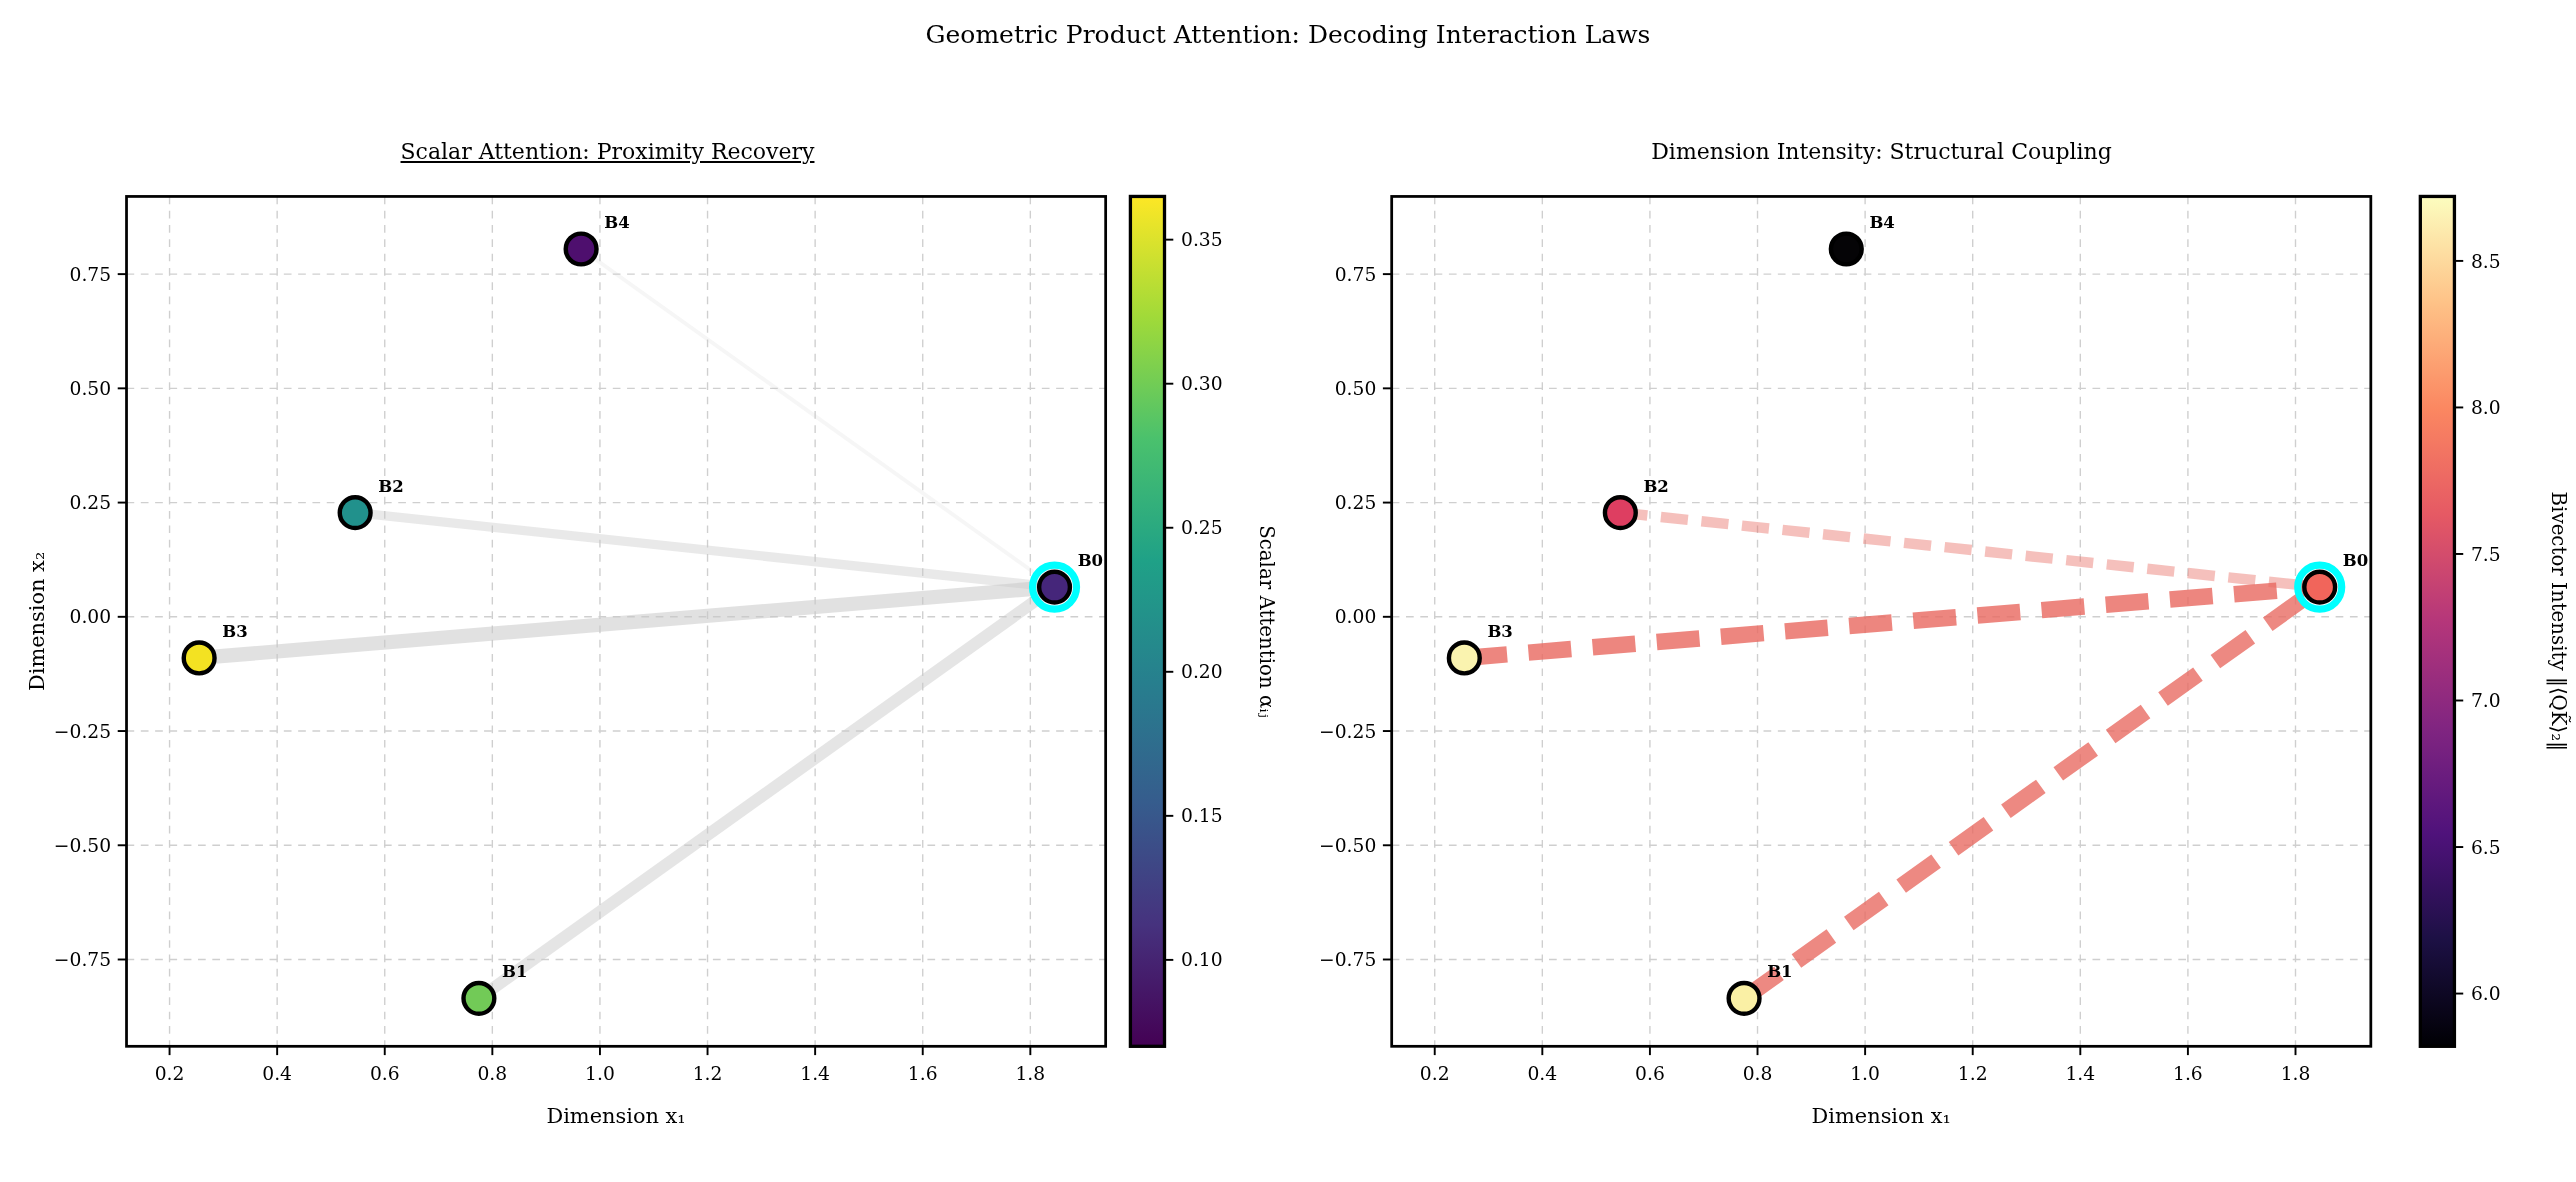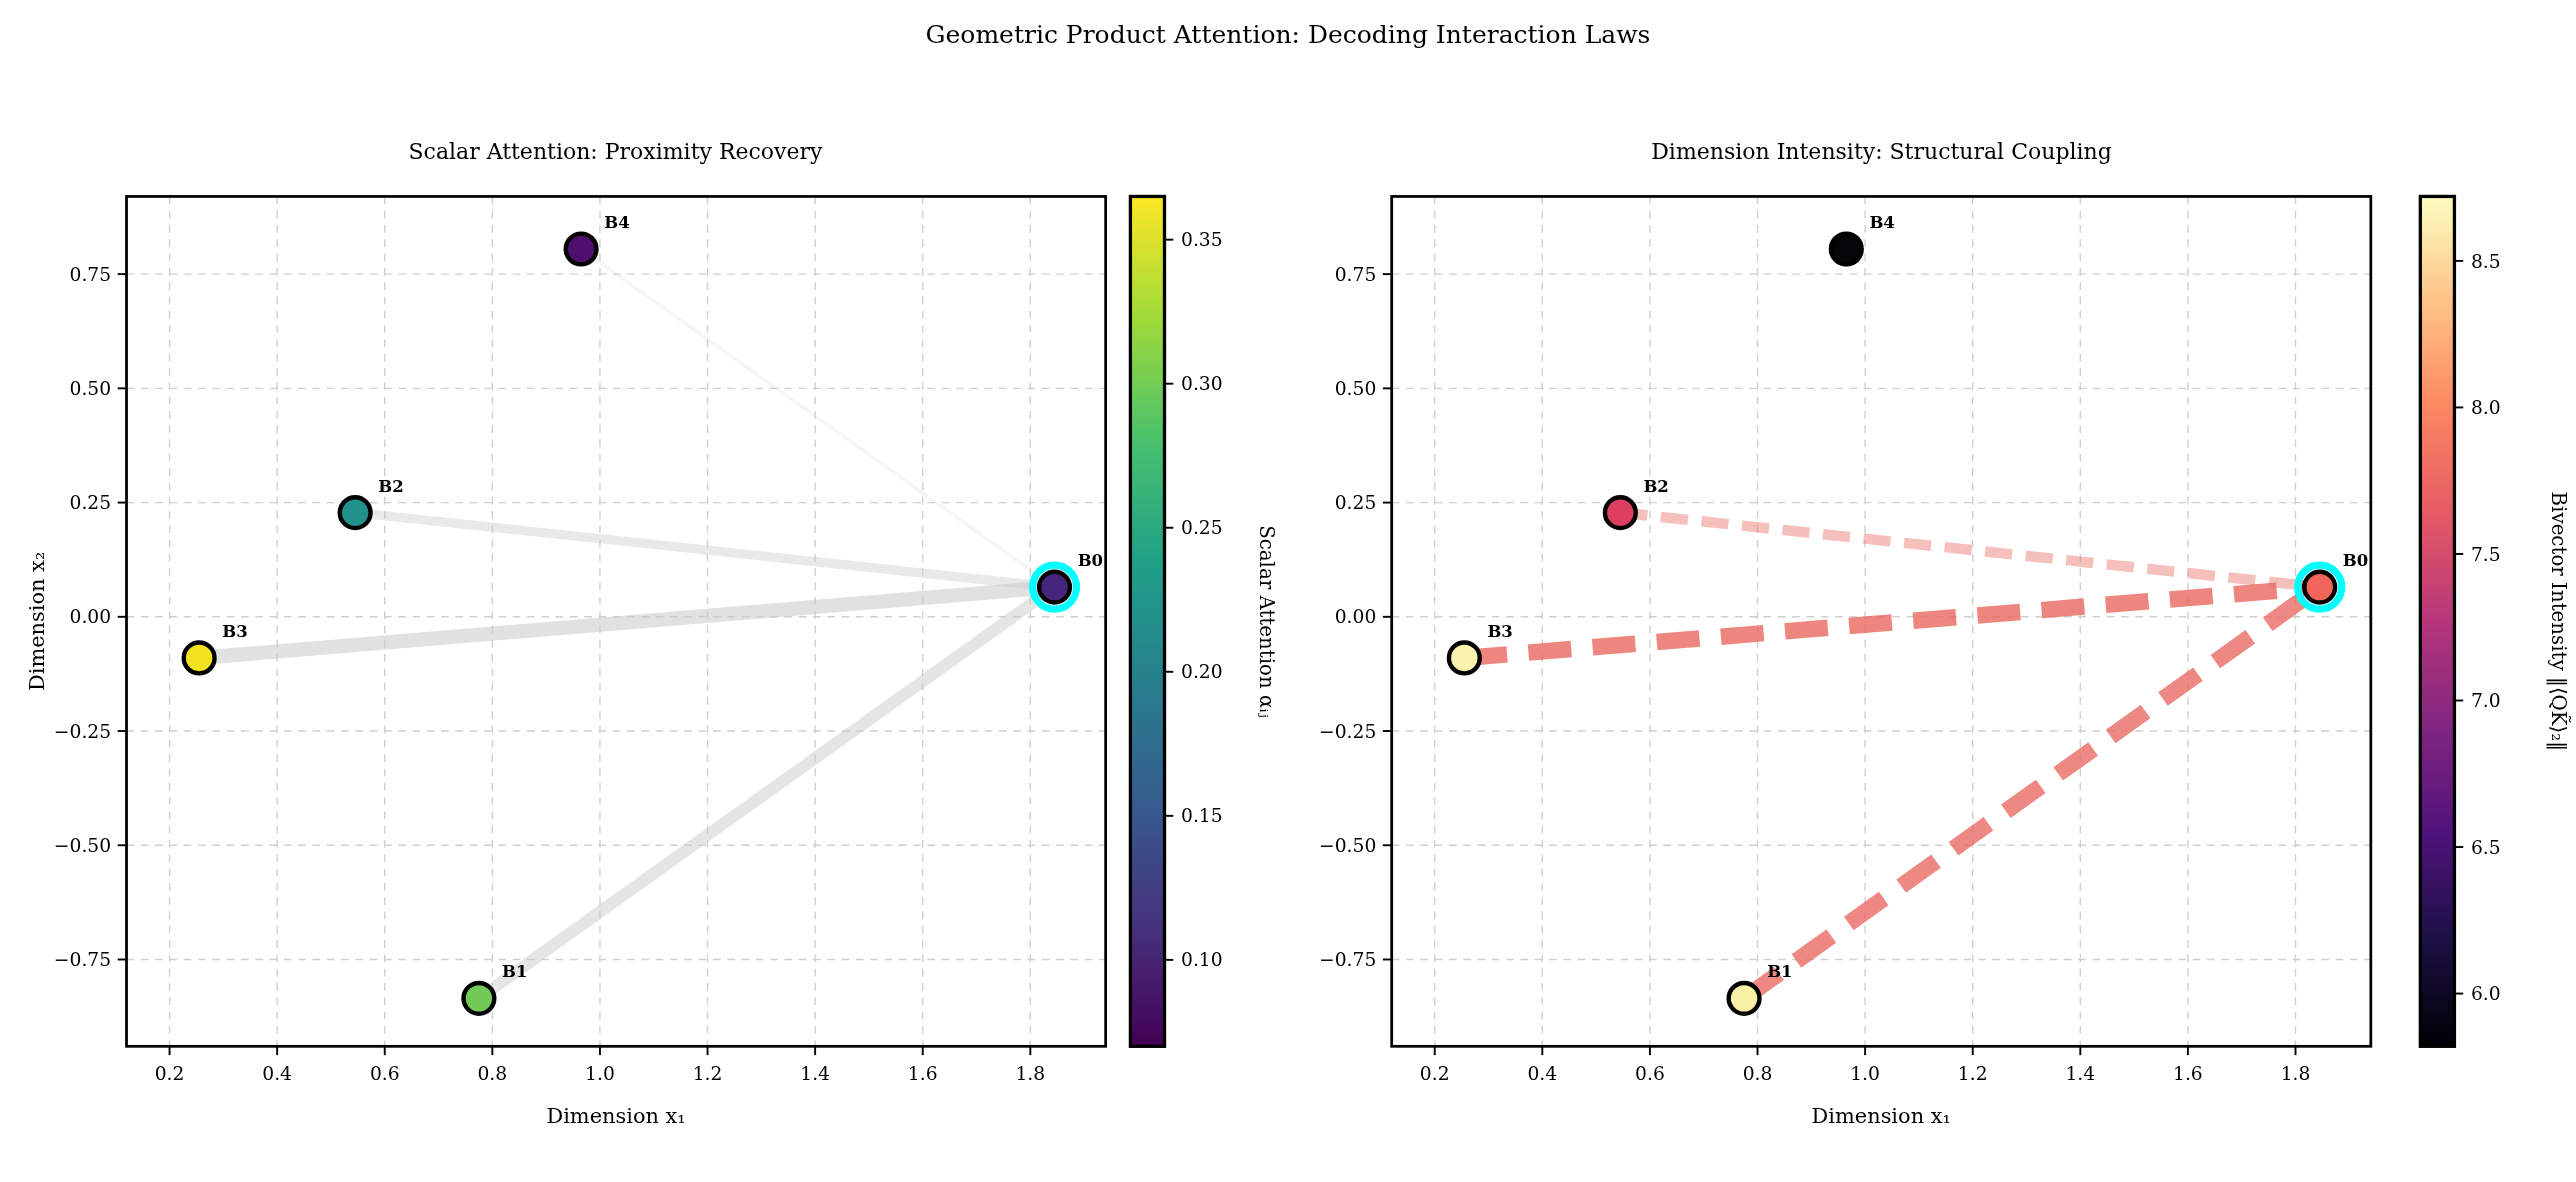--- a/index.html
+++ b/index.html
@@ -16,21 +16,21 @@
   .spine{fill:none;stroke:#000;stroke-width:5;}
   .grid{stroke:#cfcfcf;stroke-width:2.5;stroke-dasharray:14 12;}
   .tickmark{stroke:#000;stroke-width:3.5;}
 </style>
 </head>
 <body>
 
 <div id="fig">
   <div class="ttl" id="suptitle">Geometric Product Attention: Decoding Interaction Laws</div>
   <div id="panels">
-      <div class="ttl panel-title" style="left: 126px; top: 127px; width: 979px;">Scalar Attention: Proximity Recovery</div>
+      <div class="ttl panel-title" style="left: 118px; top: 127px; width: 979px; text-decoration: underline;">Scalar Attention: Proximity Recovery</div>
       <svg width="2576" height="1183" style="position:absolute;left:0;top:0;pointer-events:none;" viewBox="0 0 4683 2150">
         <defs>
           <linearGradient id="grad0" x1="0" y1="1" x2="0" y2="0">
             <stop offset="0%" stop-color="#440154"></stop>
             <stop offset="14.285714285714285%" stop-color="#46327e"></stop>
             <stop offset="28.57142857142857%" stop-color="#365c8d"></stop>
             <stop offset="42.857142857142854%" stop-color="#277f8e"></stop>
             <stop offset="57.14285714285714%" stop-color="#1fa187"></stop>
             <stop offset="71.42857142857143%" stop-color="#4ac16d"></stop>
             <stop offset="85.71428571428571%" stop-color="#a0da39"></stop>

